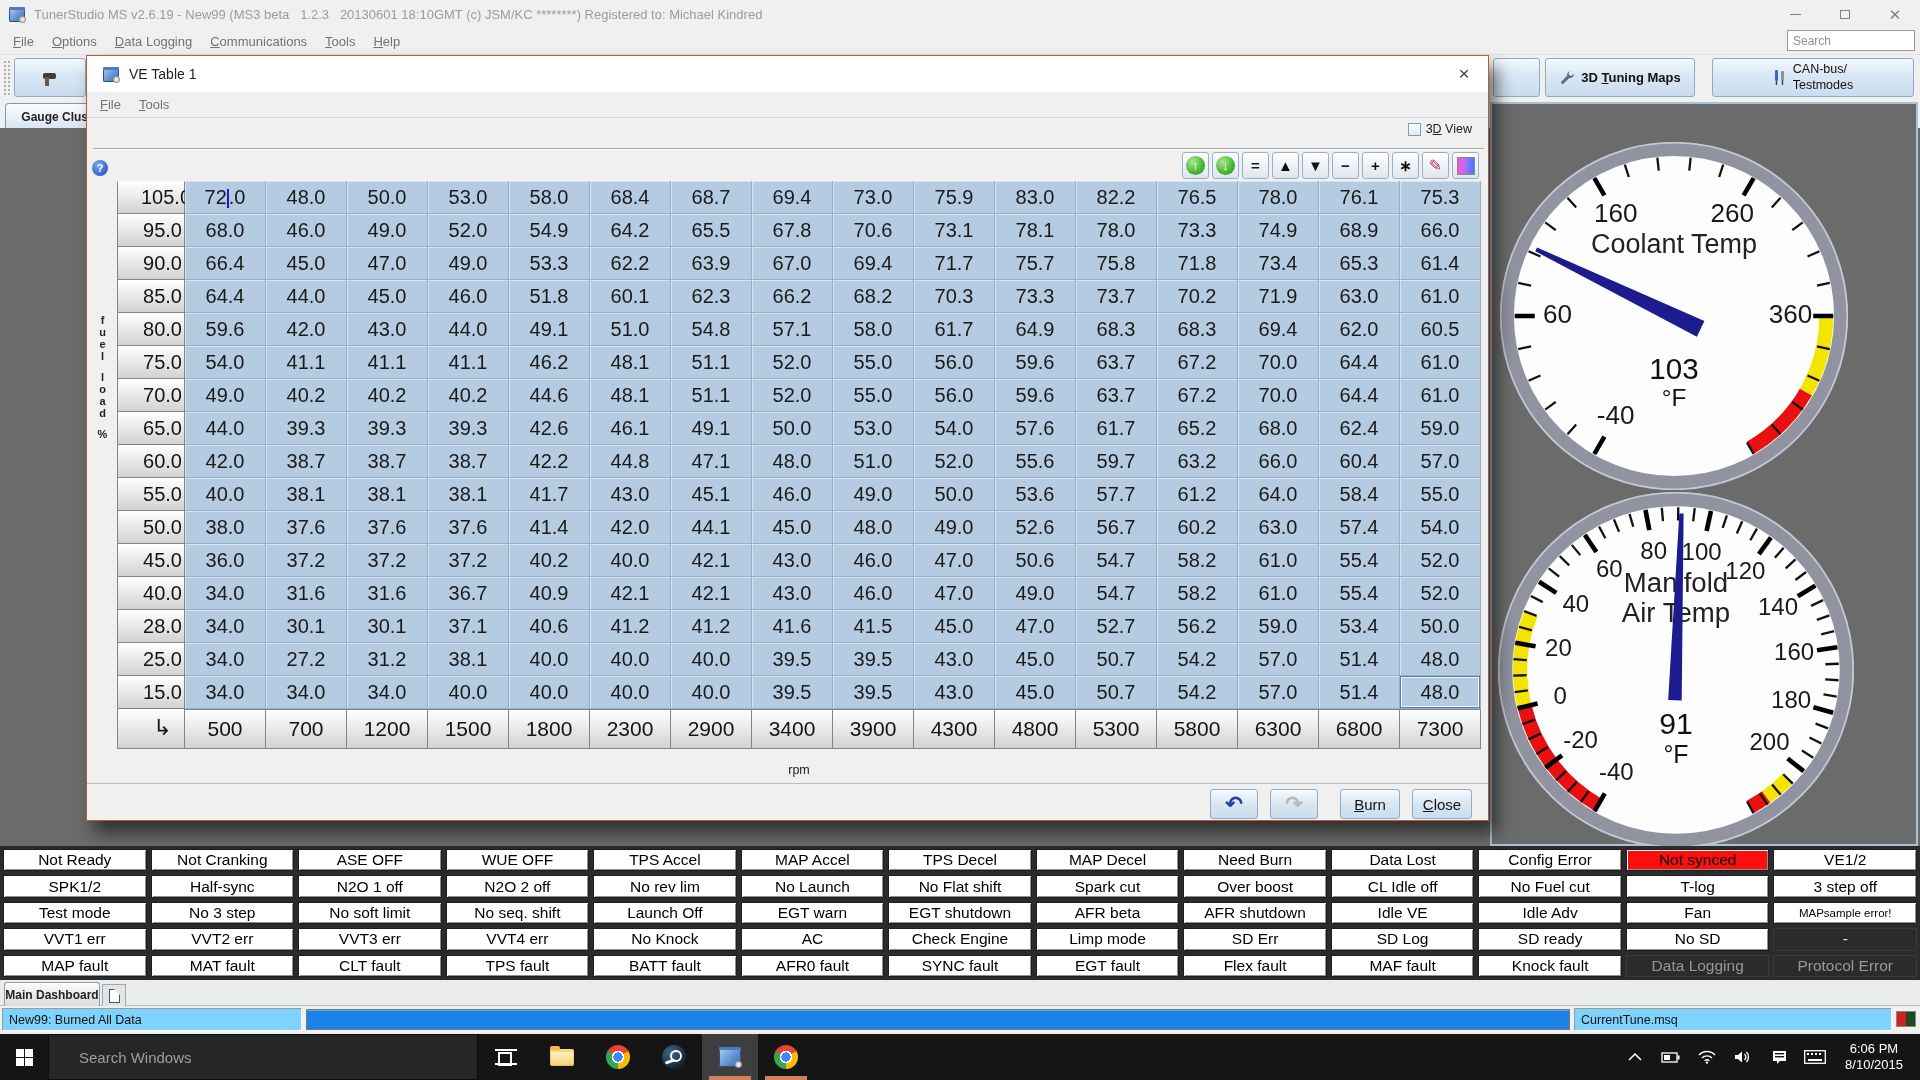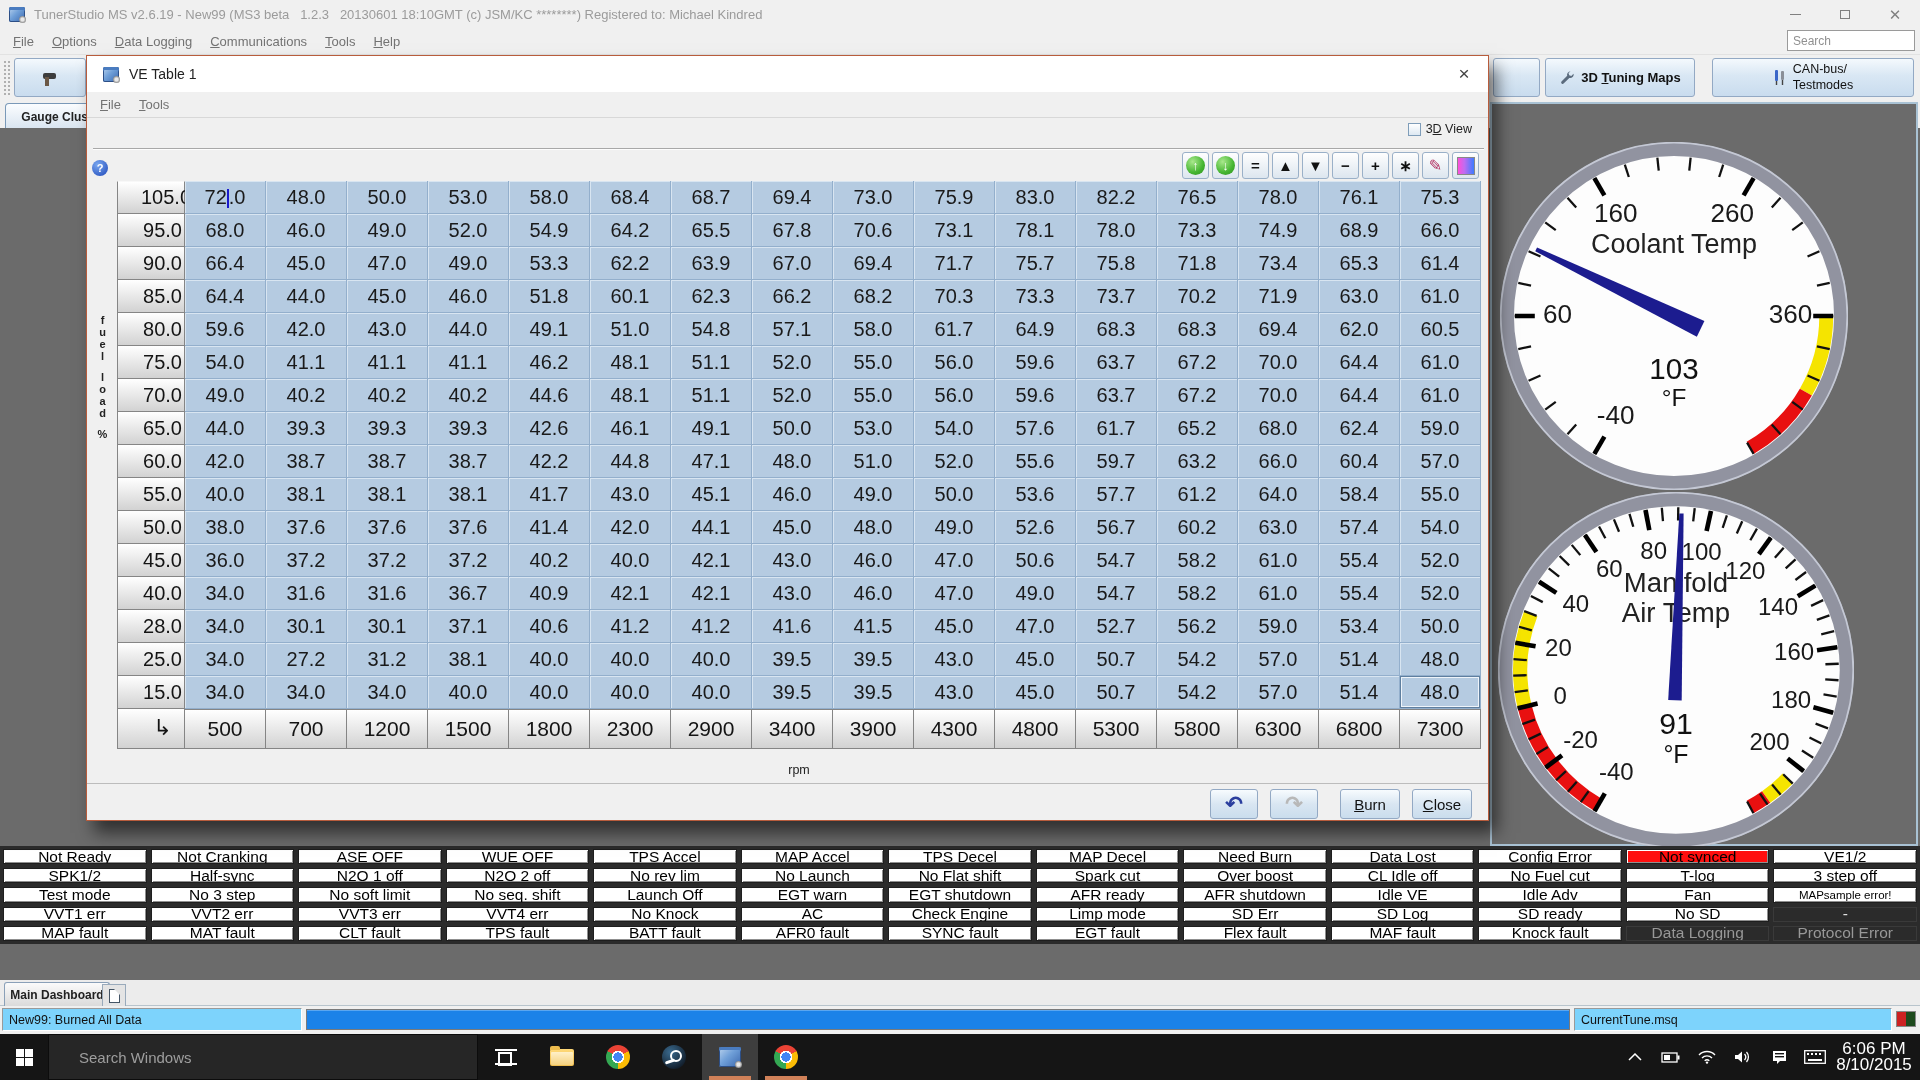--- a/index.html
+++ b/index.html
@@ -107,32 +107,32 @@
 
   .dlg-bottom { position:absolute; left:0; top:727px; width:100%; border-top:1px solid #bcbcbc;
     padding:5px 16px 0 0; display:flex; justify-content:flex-end; align-items:center; gap:12px; }
   .dlg-btn { height:30px; border:1px solid #93a9c4; border-radius:3px; background:linear-gradient(#f7fbfe,#d9e6f2 50%,#cadded);
     display:flex; align-items:center; justify-content:center; font-size:15px; color:#111; }
   .dlg-btn.icon48 { width:48px; font-size:21px; font-weight:bold; }
   .undo-glyph { color:#2b3f9e; } .redo-glyph { color:#b8b8b8; }
   .dlg-btn.txt { width:60px; } .dlg-btn.gap-l { margin-left:10px; }
 
   
-  .statusgrid { left:0; top:846px; width:1920px; height:98px; background:#2b2b2b;
+  .statusgrid { left:0; top:846px; width:1920px; height:134px; background:#2b2b2b;
     display:grid; grid-template-columns:repeat(13,1fr); grid-template-rows:repeat(5,1fr); gap:4px; padding:3px; }
   .st-cell { background:#fff; border:1px solid #1e1e1e; box-shadow:inset 1px 1px 0 #fdfdfd, inset -1px -1px 0 #8f8f8f;
     display:flex; align-items:center; justify-content:center; font-size:15.5px; color:#000; white-space:nowrap; overflow:hidden; }
   .st-cell.red { background:#ff0e0e; }
   .st-cell.small { font-size:11.5px; }
   .st-cell.dark { background:#2b2b2b; color:#e0e0e0; border-color:#3a3a3a; box-shadow:none; }
   .st-cell.off { background:#2b2b2b; color:#989898; border-color:#3a3a3a; box-shadow:none; }
 
   
   .dash-tabstrip { left:0; top:980px; width:1920px; height:26px; background:#ececec; border-bottom:1px solid #b8c4cc; }
-  .main-dash-tab { position:absolute; left:4px; top:982px; width:106px; height:24px; border:1px solid #8aa0b8; border-bottom:none;
+  .main-dash-tab { position:absolute; left:4px; top:982px; width:96px; height:24px; border:1px solid #8aa0b8; border-bottom:none;
     border-radius:3px 3px 0 0; background:linear-gradient(#fbfbfb,#dadada); font-size:12px; font-weight:bold; color:#222;
     display:flex; align-items:center; justify-content:center; }
   .page-tab { position:absolute; left:102px; top:984px; width:24px; height:22px; border:1px solid #9ab; border-bottom:none;
     background:#e4e4e4; display:flex; align-items:center; justify-content:center; }
   .page-glyph { width:11px; height:14px; background:#fff; border:1px solid #456; position:relative; }
   .page-glyph::after { content:""; position:absolute; right:-1px; top:-1px; border:3px solid transparent;
     border-top-color:#e4e4e4; border-right-color:#e4e4e4; }
 
   .statusbar { left:0; top:1006px; width:1920px; height:28px; background:#f0f0f0; }
   .sb-panel { position:absolute; top:2px; height:23px; border:1px solid #fff; border-top-color:#9a9a9a; border-left-color:#9a9a9a;
@@ -162,21 +162,21 @@
   .folder-glyph::after { content:""; position:absolute; left:1px; top:3px; right:1px; bottom:1px; background:linear-gradient(#fff0c8,#f5d280); border-radius:1px; }
   .chrome-glyph { width:24px; height:24px; border-radius:50%;
     background:radial-gradient(circle at 50% 50%, #4285f4 0 27%, #fff 28% 37%, transparent 38%),
     conic-gradient(from -60deg, #ea4335 0 120deg, #fbbc05 0 240deg, #34a853 0 360deg); }
   .steam-glyph { width:24px; height:24px; border-radius:50%; background:radial-gradient(circle at 35% 30%,#3a6a8e,#13202e 75%); position:relative; }
   .steam-glyph::before { content:""; position:absolute; right:4px; top:5px; width:8px; height:8px; border:2px solid #fff; border-radius:50%; }
   .steam-glyph::after { content:""; position:absolute; left:3px; bottom:6px; width:10px; height:3px; background:#fff; transform:rotate(-20deg); border-radius:2px; }
   .ts-task { width:22px; height:20px; }
   .tray { margin-left:auto; display:flex; align-items:center; gap:6px; padding-right:8px; }
   .tray-ico { width:30px; height:46px; display:flex; align-items:center; justify-content:center; }
-  .clock { width:76px; text-align:center; font-size:17px; color:#fff; line-height:16px; }
+  .clock { width:76px; text-align:center; font-size:13px; color:#fff; line-height:16px; }
 </style>
 </head>
 <body>
 
 <div class="abs titlebar">
   <span class="ts-icon"></span>
   <span class="title-text">TunerStudio MS v2.6.19 - New99 (MS3 beta   1.2.3   20130601 18:10GMT (c) JSM/KC ********) Registered to: Michael Kindred</span>
   <div class="win-controls">
     <div class="win-btn">
         <span class="glyph-min"></span>
@@ -804,21 +804,21 @@
     <div class="st-cell">No Fuel cut</div>
     <div class="st-cell">T-log</div>
     <div class="st-cell">3 step off</div>
     <div class="st-cell">Test mode</div>
     <div class="st-cell">No 3 step</div>
     <div class="st-cell">No soft limit</div>
     <div class="st-cell">No seq. shift</div>
     <div class="st-cell">Launch Off</div>
     <div class="st-cell">EGT warn</div>
     <div class="st-cell">EGT shutdown</div>
-    <div class="st-cell">AFR ready</div>
+    <div class="st-cell">AFR beta</div>
     <div class="st-cell">AFR shutdown</div>
     <div class="st-cell">Idle VE</div>
     <div class="st-cell">Idle Adv</div>
     <div class="st-cell">Fan</div>
     <div class="st-cell small">MAPsample error!</div>
     <div class="st-cell">VVT1 err</div>
     <div class="st-cell">VVT2 err</div>
     <div class="st-cell">VVT3 err</div>
     <div class="st-cell">VVT4 err</div>
     <div class="st-cell">No Knock</div>

